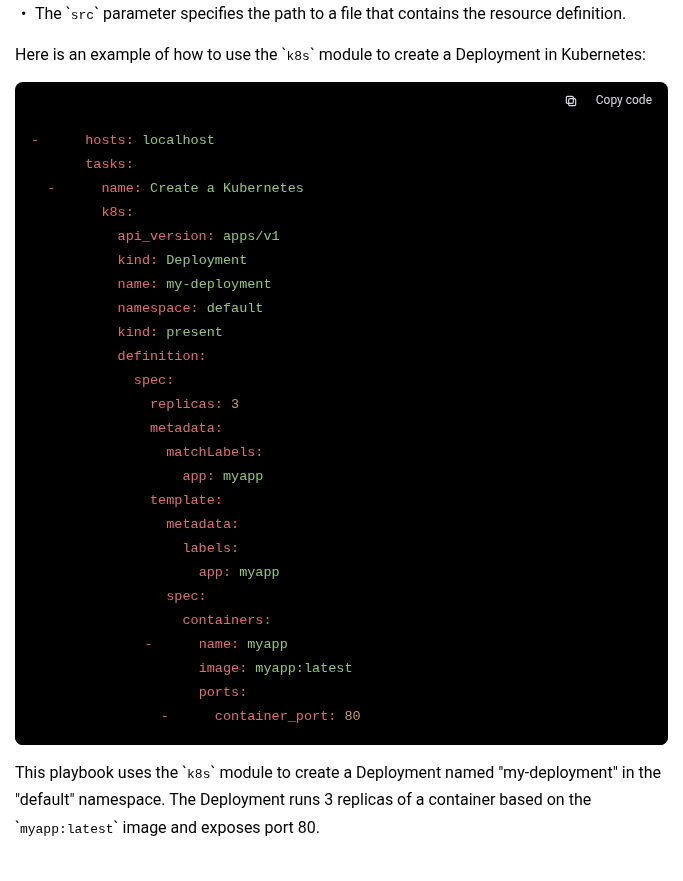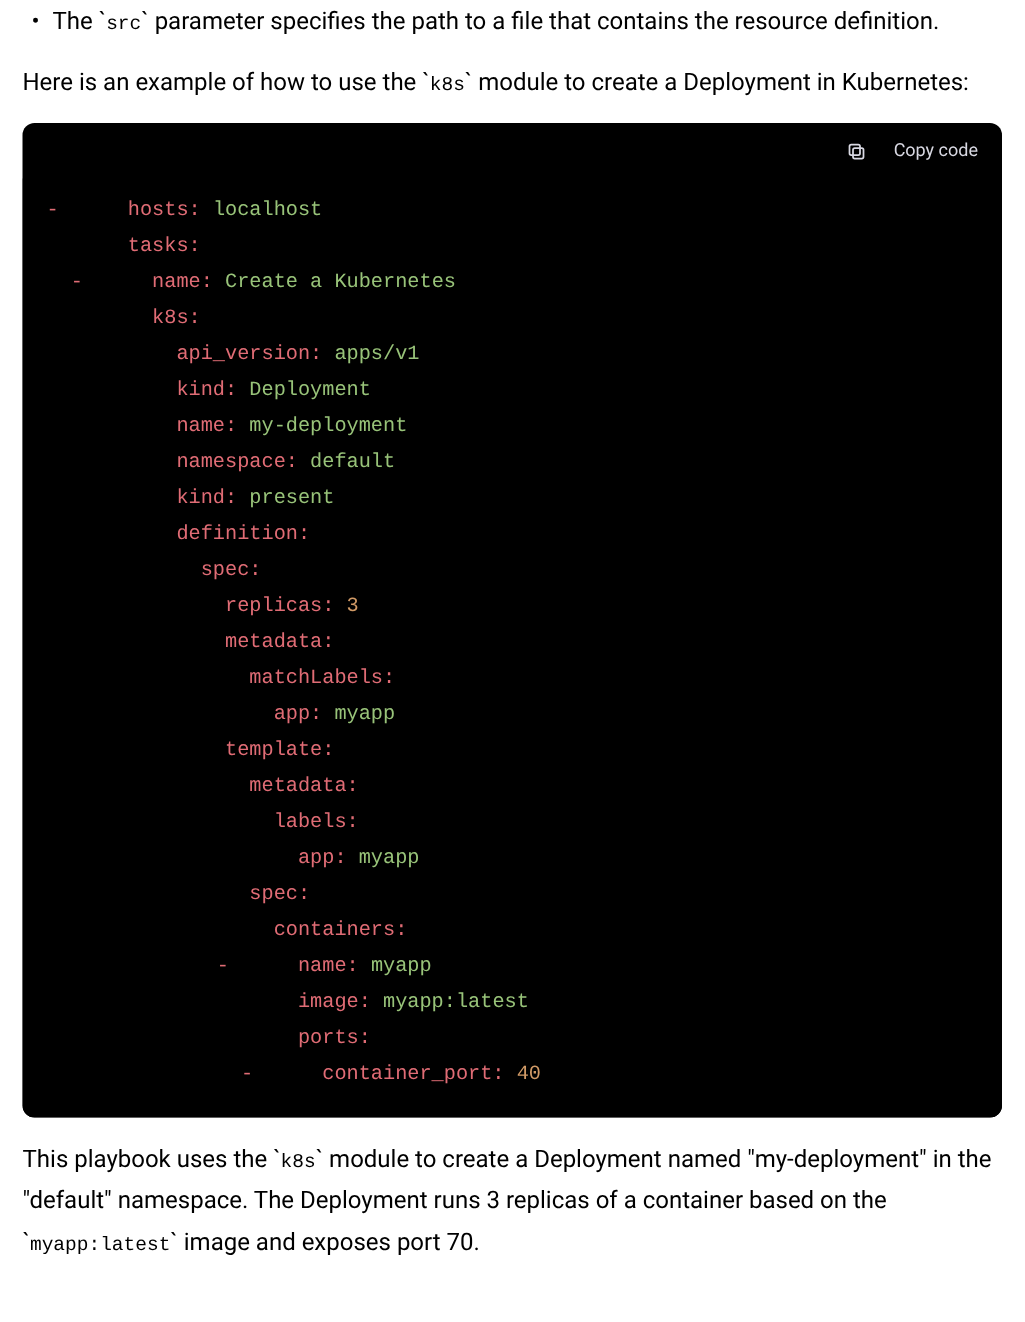--- a/index.html
+++ b/index.html
@@ -110,18 +110,18 @@
 <span class="tok-plain">              </span><span class="tok-key">app:</span><span class="tok-plain"> </span><span class="tok-str">myapp</span>
 <span class="tok-plain">          </span><span class="tok-key">template:</span>
 <span class="tok-plain">            </span><span class="tok-key">metadata:</span>
 <span class="tok-plain">              </span><span class="tok-key">labels:</span>
 <span class="tok-plain">                </span><span class="tok-key">app:</span><span class="tok-plain"> </span><span class="tok-str">myapp</span>
 <span class="tok-plain">            </span><span class="tok-key">spec:</span>
 <span class="tok-plain">              </span><span class="tok-key">containers:</span>
 <span class="tok-plain">              </span><span class="tok-dash">- </span><span class="tok-key">name:</span><span class="tok-plain"> </span><span class="tok-str">myapp</span>
 <span class="tok-plain">                </span><span class="tok-key">image:</span><span class="tok-plain"> </span><span class="tok-str">myapp:latest</span>
 <span class="tok-plain">                </span><span class="tok-key">ports:</span>
-<span class="tok-plain">                </span><span class="tok-dash">- </span><span class="tok-key">container_port:</span><span class="tok-plain"> </span><span class="tok-num">40</span></div>
+<span class="tok-plain">                </span><span class="tok-dash">- </span><span class="tok-key">container_port:</span><span class="tok-plain"> </span><span class="tok-num">80</span></div>
 </div>
 
 <p>
-  <span>This playbook uses the </span>`<code class="inline">k8s</code>`<span> module to create a Deployment named "my-deployment" in the "default" namespace. The Deployment runs 3 replicas of a container based on the </span>`<code class="inline">myapp:latest</code>`<span> image and exposes port 70.</span>
+  <span>This playbook uses the </span>`<code class="inline">k8s</code>`<span> module to create a Deployment named "my-deployment" in the "default" namespace. The Deployment runs 3 replicas of a container based on the </span>`<code class="inline">myapp:latest</code>`<span> image and exposes port 80.</span>
 </p>
 
 </body></html>

